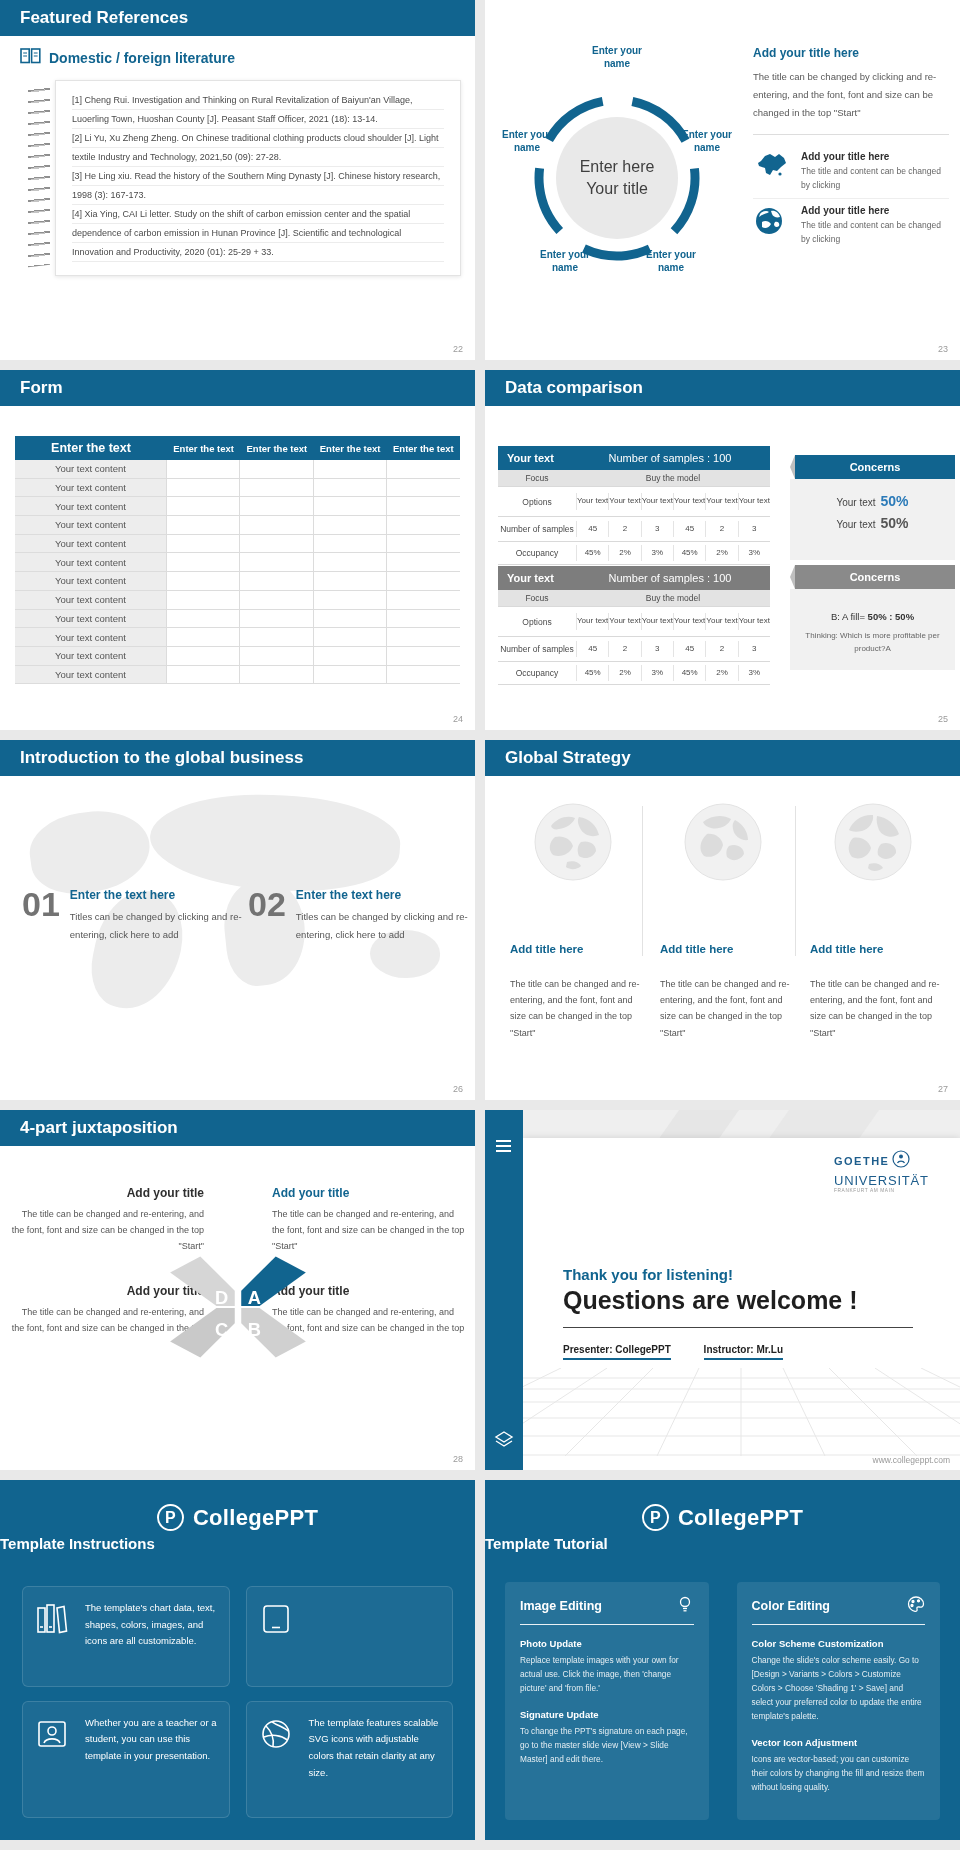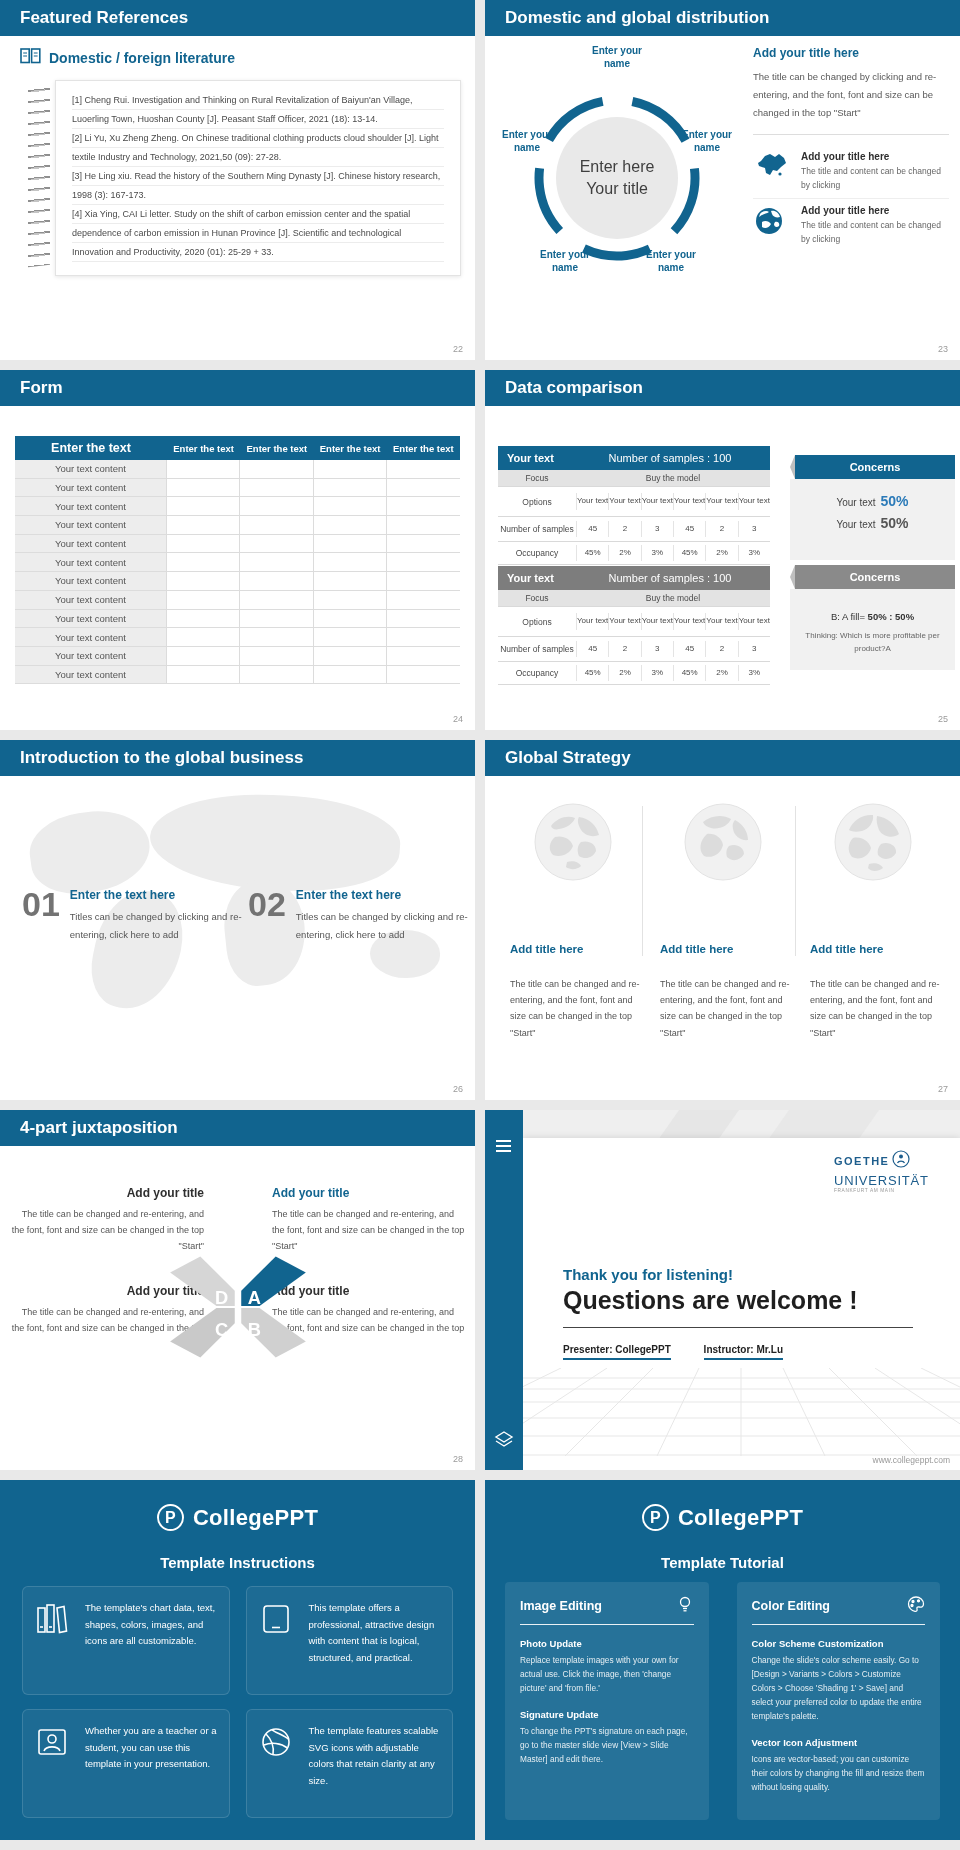--- a/index.html
+++ b/index.html
@@ -127,21 +127,21 @@
   .th-people .seg{display:inline-block;border-bottom:2px solid #11648f;padding-bottom:3px;margin-right:30px}
   .th-people b{font-weight:bold}
   .th-grid{position:absolute;left:38px;right:0;bottom:14px;height:88px;opacity:.85}
   .th-url{position:absolute;right:10px;bottom:5px;font-size:8.5px;color:#999}
 
   
   .blue-slide{background:#11648f}
   .brand{display:flex;justify-content:center;align-items:center;gap:9px;padding-top:24px}
   .brand-icon{width:27px;height:27px;border:2.5px solid #fff;border-radius:50%;color:#fff;font-weight:bold;font-size:16px;display:flex;align-items:center;justify-content:center}
   .brand-name{color:#fff;font-size:22px;font-weight:bold;letter-spacing:.3px}
-  .blue-sub{color:#fff;text-align:center;font-weight:bold;font-size:15px;margin-top:23px}
+  .blue-sub{color:#fff;text-align:left;font-weight:bold;font-size:15px;margin-top:4px}
   .ins-grid{position:absolute;left:22px;right:22px;top:106px;bottom:22px;display:grid;grid-template-columns:1fr 1fr;gap:14px 16px}
   .ins-item{display:flex;gap:12px;background:rgba(255,255,255,.05);border:1px solid rgba(255,255,255,.14);border-radius:6px;padding:13px 12px;align-items:flex-start}
   .ins-icon{flex:0 0 38px;padding-top:2px}
   .ins-text{color:#fff;font-size:9.5px;line-height:1.75}
   .tut-grid{position:absolute;left:20px;right:20px;top:102px;bottom:20px;display:grid;grid-template-columns:1fr 1fr;gap:28px}
   .tut-panel{background:rgba(255,255,255,.09);border-radius:4px;padding:13px 15px;color:#fff}
   .tut-header{display:flex;justify-content:space-between;align-items:center;font-size:12.5px;font-weight:bold;padding-bottom:8px;border-bottom:1.5px solid rgba(255,255,255,.9)}
   .tut-h{font-size:9.5px;font-weight:bold;margin-top:13px;margin-bottom:5px}
   .tut-b{font-size:8.3px;line-height:1.68;color:rgba(255,255,255,.88)}
 </style>
@@ -175,21 +175,20 @@
           <p>[3] He Ling xiu. Read the history of the Southern Ming Dynasty [J]. Chinese history research, 1998 (3): 167-173.</p>
           <p>[4] Xia Ying, CAI Li letter. Study on the shift of carbon emission center and the spatial dependence of carbon emission in Hunan Province [J]. Scientific and technological Innovation and Productivity, 2020 (01): 25-29 + 33.</p>
           <p>[5] Ma Cong. Research on multi-objective and multi-level process mapping technology in advanced synthesis [D]. Beijing: Beijing Institute of Technology, 1998:23-30.</p>
         </div>
     </div>
   </div>
   <div class="pagenum">22</div>
 </div>
 
 <div class="slide" style="left:485px;top:0">
-  <div class="titlebar">Domestic and global distribution</div>
   <div class="ringwrap">
     <svg class="ring-svg" width="180" height="180" viewBox="0 0 180 180">
       <circle cx="90" cy="90" r="78" fill="none" stroke="#11648f" stroke-width="9" stroke-dasharray="68 30" transform="rotate(-7 90 90)"></circle>
       <circle cx="90" cy="90" r="61" fill="#e9e9e9"></circle>
     </svg>
     <div class="ring-center">
       <div class="l1">Enter here</div>
       <div class="l2">Your title</div>
     </div>
     <div class="rlabel rl-top">Enter your name</div>
@@ -600,21 +599,20 @@
     </div>
     <div class="ins-item">
       <span class="ins-icon">
         <svg width="34" height="34" viewBox="0 0 34 34">
             <g fill="none" stroke="#fff" stroke-width="1.6">
               <rect x="5" y="4" width="24" height="26" rx="3"></rect>
               <line x1="13" y1="25.5" x2="21" y2="25.5"></line>
             </g>
           </svg>
       </span>
-      <div class="ins-text">This template offers a professional, attractive design with content that is logical, structured, and practical.</div>
     </div>
     <div class="ins-item">
       <span class="ins-icon">
         <svg width="34" height="34" viewBox="0 0 34 34">
             <g fill="none" stroke="#fff" stroke-width="1.6">
               <rect x="4" y="5" width="26" height="24" rx="2"></rect>
               <circle cx="17" cy="14" r="4"></circle>
               <path d="M9 26 C11 20.5 23 20.5 25 26"></path>
             </g>
           </svg>

